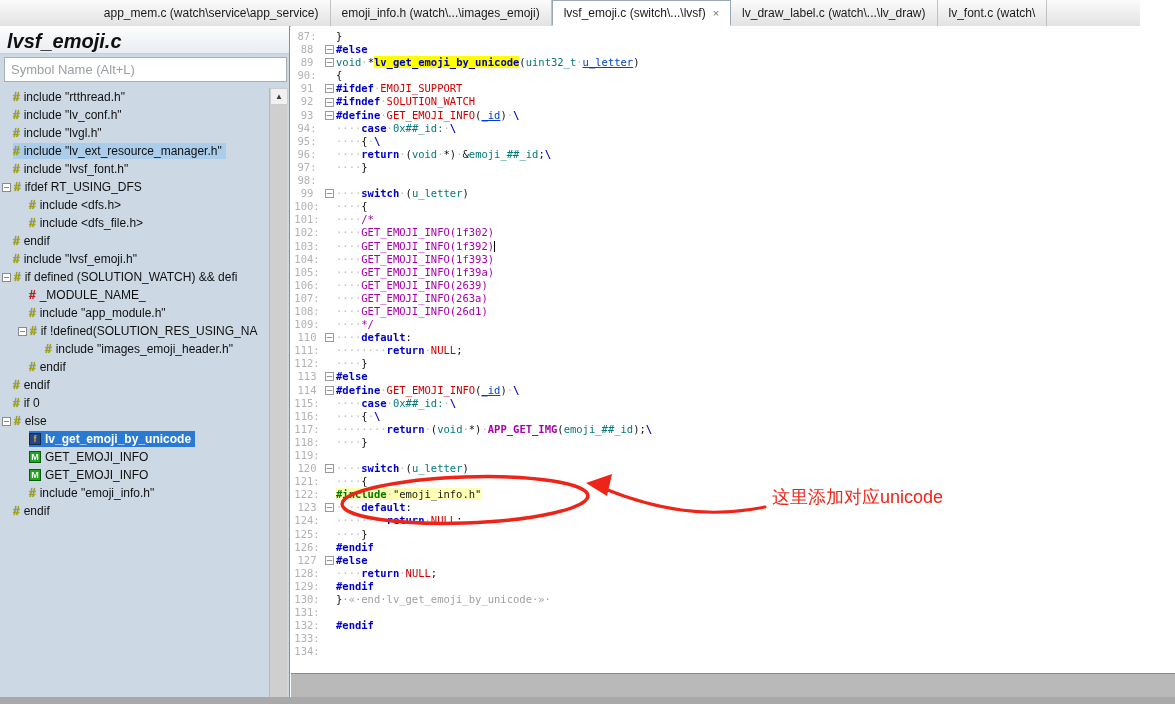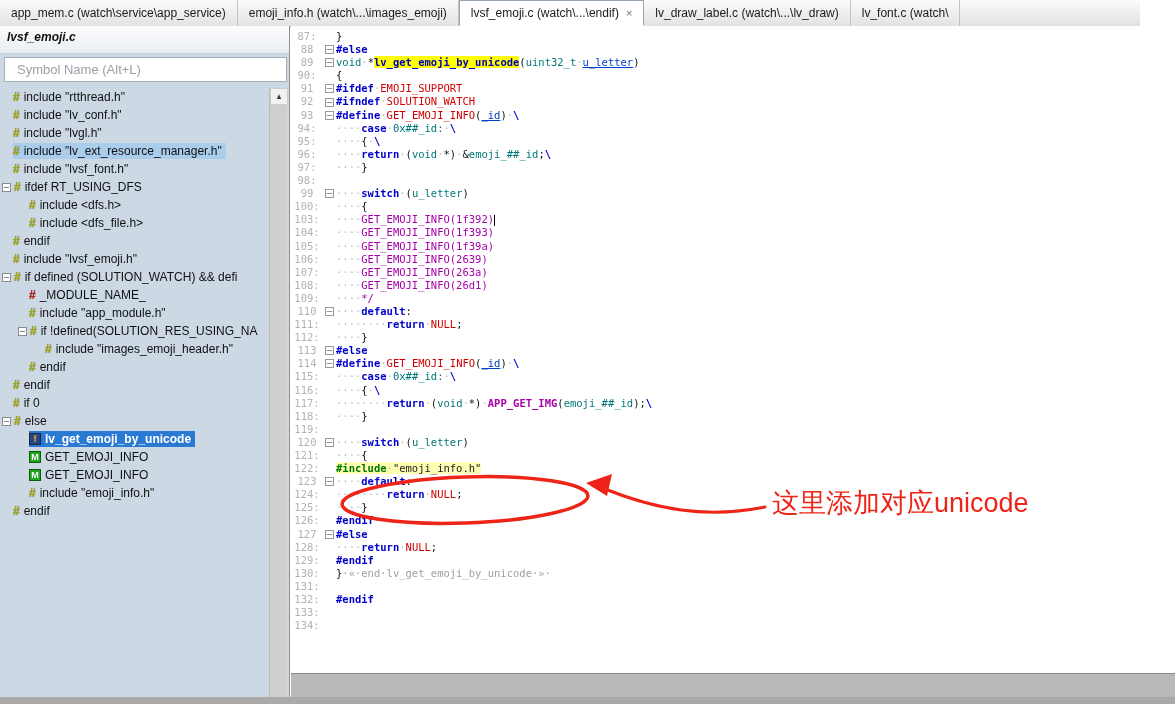--- a/index.html
+++ b/index.html
@@ -2,33 +2,33 @@
 <html><head>
 <meta charset="utf-8">
 <style>
   html,body{margin:0;padding:0}
   body{width:1175px;height:704px;position:relative;overflow:hidden;background:#fff;
        font-family:"Liberation Sans",sans-serif;}
 
   
   .tabbar{position:absolute;left:0;top:0;width:1140px;height:26px;
           background:linear-gradient(#fbfbfb,#e2e2e2);border-bottom:1px solid #b5b5b5;
-          display:flex;align-items:stretch;font-size:12px;color:#1a1a1a;white-space:nowrap;}
+          display:flex;align-items:stretch;font-size:12px;color:#1a1a1a;white-space:nowrap;justify-content:center;}
   .tab{display:flex;align-items:center;padding:0 11px;border-right:1px solid #c2c2c2;flex:none;}
   .tab.active{background:#fff;border:1px solid #9aa8b6;border-bottom:1px solid #fff;}
   .tab-close{margin-left:7px;color:#707070;font-size:11px;line-height:11px;}
 
   
   .sidebar{position:absolute;left:0;top:26px;width:290px;height:671px;background:#ccd9e5;
            border-right:1px solid #8f8f8f;box-sizing:border-box;}
   .side-title{height:28px;background:linear-gradient(#fdfdfd,#e9edf2);border-bottom:1px solid #c7cfd7;
               font-family:"Liberation Sans",sans-serif;font-style:italic;font-weight:bold;
-              font-size:12px;color:#101010;padding:4px 0 0 7px;box-sizing:border-box;}
+              font-size:20px;color:#101010;padding:4px 0 0 7px;box-sizing:border-box;}
   .search{position:absolute;left:4px;top:31px;width:283px;height:25px;box-sizing:border-box;
-          border:1px solid #a6aeb6;font-size:13px;padding:0 12px;color:#222;background:#fff;
+          border:1px solid #a6aeb6;font-size:13px;padding:0 6px;color:#222;background:#fff;
           font-family:"Liberation Sans",sans-serif;}
   .search::placeholder{color:#9aa0a6;}
   .tree{position:absolute;left:0;top:62px;width:269px;height:458px;overflow:hidden;
         font-size:12px;color:#101010;}
   .trow{height:18px;display:flex;align-items:center;white-space:nowrap;}
   .rowbody{display:flex;align-items:center;padding:1px 4px 1px 0;}
   .rowbody.sel{background:#2a7ad4;color:#fff;font-weight:bold;}
   .rowbody.hover{background:#abcdec;}
   .texp{width:9px;height:9px;border:1px solid #8b8b8b;background:#fff;color:#444;
         font-size:9px;line-height:6px;text-align:center;box-sizing:border-box;flex:none;margin-right:3px;}
@@ -69,35 +69,35 @@
   .c-hlws{background:#ffffb4;color:#bdbdbd;}
   .c-hlstr{background:#ffffb4;color:#202020;}
   .caret{display:inline-block;width:1px;height:11px;background:#000;vertical-align:middle;}
 
   .ebottom{position:absolute;left:291px;top:673px;width:884px;height:31px;background:#b9b9b9;
            border-top:1px solid #8a8a8a;box-sizing:border-box;}
   .win-bottom{position:absolute;left:0;top:697px;width:1175px;height:7px;background:#a9a9a9;}
 
   
   .anno-svg{position:absolute;left:0;top:0;width:1175px;height:704px;pointer-events:none;z-index:10;}
-  .anno-text{position:absolute;left:772px;top:485px;font-size:27px;color:#ed2417;z-index:11;
+  .anno-text{position:absolute;left:772px;top:485px;font-size:18px;color:#ed2417;z-index:11;
              font-family:"Liberation Sans",sans-serif;}
 </style>
 </head>
 <body>
 
 <div class="tabbar">
     <div class="tab">
       <span class="tab-label">app_mem.c (watch\service\app_service)</span>
     </div>
     <div class="tab">
       <span class="tab-label">emoji_info.h (watch\...\images_emoji)</span>
     </div>
     <div class="tab active">
-      <span class="tab-label">lvsf_emoji.c (watch\...\endif)</span>
+      <span class="tab-label">lvsf_emoji.c (switch\...\lvsf)</span>
       <span class="tab-close">×</span>
     </div>
     <div class="tab">
       <span class="tab-label">lv_draw_label.c (watch\...\lv_draw)</span>
     </div>
     <div class="tab">
       <span class="tab-label">lv_font.c (watch\</span>
     </div>
   </div>
 
@@ -268,20 +268,22 @@
     <div class="cl"><span class="ln">91</span><span class="fcol"><span class="fbox">–</span></span><span class="ct"><span class="c-kw">#ifdef</span><span class="c-ws">·</span><span class="c-red">EMOJI_SUPPORT</span></span></div>
     <div class="cl"><span class="ln">92</span><span class="fcol"><span class="fbox">–</span></span><span class="ct"><span class="c-kw">#ifndef</span><span class="c-ws">·</span><span class="c-red">SOLUTION_WATCH</span></span></div>
     <div class="cl"><span class="ln">93</span><span class="fcol"><span class="fbox">–</span></span><span class="ct"><span class="c-kw">#define</span><span class="c-ws">·</span><span class="c-red">GET_EMOJI_INFO</span><span class="c-t">(</span><span class="c-link">_id</span><span class="c-t">)</span><span class="c-ws">·</span><span class="c-kw">\</span></span></div>
     <div class="cl"><span class="ln">94:</span><span class="fcol"></span><span class="ct"><span class="c-ws">····</span><span class="c-kw">case</span><span class="c-ws">·</span><span class="c-type">0x##_id:</span><span class="c-ws">·</span><span class="c-kw">\</span></span></div>
     <div class="cl"><span class="ln">95:</span><span class="fcol"></span><span class="ct"><span class="c-ws">····</span><span class="c-t">{</span><span class="c-ws">·</span><span class="c-kw">\</span></span></div>
     <div class="cl"><span class="ln">96:</span><span class="fcol"></span><span class="ct"><span class="c-ws">····</span><span class="c-kw">return</span><span class="c-ws">·</span><span class="c-t">(</span><span class="c-type">void</span><span class="c-ws">·</span><span class="c-t">*)</span><span class="c-ws">·</span><span class="c-t">&amp;</span><span class="c-type">emoji_##_id</span><span class="c-t">;</span><span class="c-kw">\</span></span></div>
     <div class="cl"><span class="ln">97:</span><span class="fcol"></span><span class="ct"><span class="c-ws">····</span><span class="c-t">}</span></span></div>
     <div class="cl"><span class="ln">98:</span><span class="fcol"></span><span class="ct"></span></div>
     <div class="cl"><span class="ln">99</span><span class="fcol"><span class="fbox">–</span></span><span class="ct"><span class="c-ws">····</span><span class="c-kw">switch</span><span class="c-ws">·</span><span class="c-t">(</span><span class="c-type">u_letter</span><span class="c-t">)</span></span></div>
     <div class="cl"><span class="ln">100:</span><span class="fcol"></span><span class="ct"><span class="c-ws">····</span><span class="c-t">{</span></span></div>
+    <div class="cl"><span class="ln">101:</span><span class="fcol"></span><span class="ct"><span class="c-ws">····</span><span class="c-com">/*</span></span></div>
+    <div class="cl"><span class="ln">102:</span><span class="fcol"></span><span class="ct"><span class="c-ws">····</span><span class="c-com">GET_EMOJI_INFO(1f302)</span></span></div>
     <div class="cl"><span class="ln">103:</span><span class="fcol"></span><span class="ct"><span class="c-ws">····</span><span class="c-com">GET_EMOJI_INFO(1f392)</span><span class="caret"></span></span></div>
     <div class="cl"><span class="ln">104:</span><span class="fcol"></span><span class="ct"><span class="c-ws">····</span><span class="c-com">GET_EMOJI_INFO(1f393)</span></span></div>
     <div class="cl"><span class="ln">105:</span><span class="fcol"></span><span class="ct"><span class="c-ws">····</span><span class="c-com">GET_EMOJI_INFO(1f39a)</span></span></div>
     <div class="cl"><span class="ln">106:</span><span class="fcol"></span><span class="ct"><span class="c-ws">····</span><span class="c-com">GET_EMOJI_INFO(2639)</span></span></div>
     <div class="cl"><span class="ln">107:</span><span class="fcol"></span><span class="ct"><span class="c-ws">····</span><span class="c-com">GET_EMOJI_INFO(263a)</span></span></div>
     <div class="cl"><span class="ln">108:</span><span class="fcol"></span><span class="ct"><span class="c-ws">····</span><span class="c-com">GET_EMOJI_INFO(26d1)</span></span></div>
     <div class="cl"><span class="ln">109:</span><span class="fcol"></span><span class="ct"><span class="c-ws">····</span><span class="c-com">*/</span></span></div>
     <div class="cl"><span class="ln">110</span><span class="fcol"><span class="fbox">–</span></span><span class="ct"><span class="c-ws">····</span><span class="c-kw">default</span><span class="c-t">:</span></span></div>
     <div class="cl"><span class="ln">111:</span><span class="fcol"></span><span class="ct"><span class="c-ws">········</span><span class="c-kw">return</span><span class="c-ws">·</span><span class="c-red">NULL</span><span class="c-t">;</span></span></div>
     <div class="cl"><span class="ln">112:</span><span class="fcol"></span><span class="ct"><span class="c-ws">····</span><span class="c-t">}</span></span></div>

